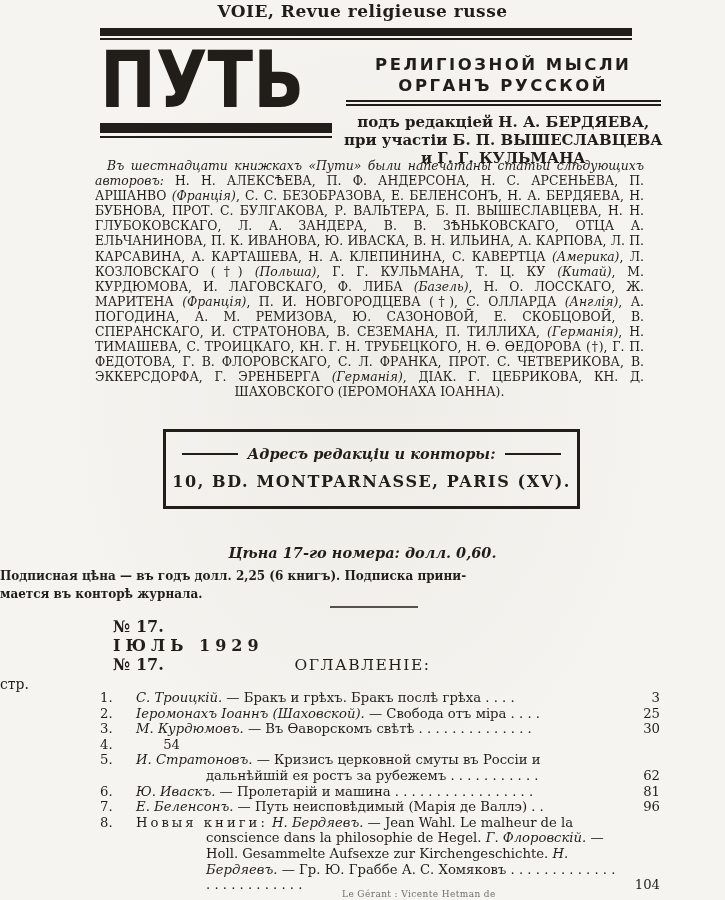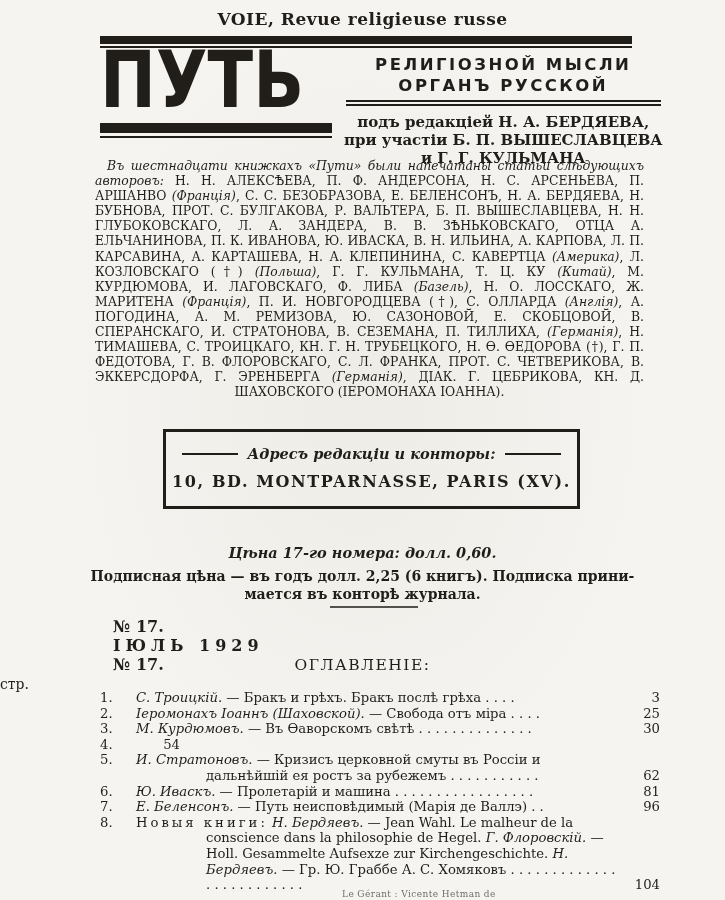--- a/index.html
+++ b/index.html
@@ -4,21 +4,21 @@
 <style>
   html,body{margin:0;padding:0;background:#ffffff;}
   .page{
     position:relative;width:725px;height:900px;overflow:hidden;
     background:#f5f4f0;
     background-image:radial-gradient(ellipse at 50% 45%, rgba(232,230,224,.55) 0%, rgba(245,244,240,0) 60%);
     color:#211e1a;
     font-family:"DejaVu Serif","Liberation Serif",serif;
   }
   
-  .voie{padding-top:9px;text-align:center;font-weight:bold;font-size:17px;letter-spacing:.5px;}
+  .voie{padding-top:1px;text-align:center;font-weight:bold;font-size:17px;letter-spacing:.5px;}
   .top-bar{margin:7px 0 0 100px;width:532px;height:8px;background:#211e1a;}
   .top-bar-thin{margin:2px 0 0 100px;width:532px;height:2px;background:#211e1a;}
   .header-cols{position:absolute;top:52px;left:100px;width:535px;display:flex;}
   .logo-block{width:243px;}
   .logo-text{
     font-family:"DejaVu Sans","Liberation Sans",sans-serif;
     font-weight:bold;font-size:76px;line-height:58px;height:62px;
     transform:scale(.88,1.02);transform-origin:left center;white-space:nowrap;
   }
   .logo-bar{margin-top:9px;width:232px;height:10px;background:#211e1a;}
@@ -34,31 +34,31 @@
   .authors{
     position:absolute;top:158px;left:95px;width:549px;height:266px;margin:0;overflow:hidden;
     text-align:justify;text-align-last:center;text-indent:12px;
     font-size:12.4px;line-height:15.1px;
   }
   .seg-i{font-style:italic;}
   .seg-ls{letter-spacing:3px;}
   
   .addr-box{
     position:absolute;top:429px;left:163px;width:399px;
-    border:3px solid #211e1a;text-align:center;padding:13px 6px 15px;
+    border:3px solid #211e1a;text-align:right;padding:13px 6px 15px;
   }
   .addr-label-row{display:flex;align-items:center;justify-content:center;}
   .dash{display:inline-block;width:58px;height:2px;background:#211e1a;margin:0 10px;}
   .addr-label{font-style:italic;font-weight:bold;font-size:14.5px;white-space:nowrap;}
   .addr-text{margin-top:10px;font-weight:bold;font-size:16px;letter-spacing:1.6px;white-space:nowrap;}
   
   .price-line{position:absolute;top:544px;left:0;width:725px;text-align:center;
     font-style:italic;font-weight:bold;font-size:14.5px;}
-  .subscription{position:absolute;top:567px;left:0;width:725px;text-align:center;
-    font-size:14px;font-weight:bold;line-height:18px;}
+  .subscription{position:absolute;top:567px;left:0;width:725px;
+    font-size:12px;font-weight:bold;line-height:18px;}
   .mid-rule2{position:absolute;top:606px;left:330px;width:88px;height:2px;background:#55524e;}
   
   .issue-row{position:absolute;top:617px;left:113px;width:478px;display:flex;
     justify-content:space-between;align-items:baseline;font-weight:bold;font-size:16px;flex-direction:column;}
   .issue-date{letter-spacing:5px;}
   
   .toc-title{position:absolute;top:656px;left:0;width:725px;text-align:center;
     font-size:15.5px;letter-spacing:1.5px;}
   .toc-pagehdr{position:absolute;top:676px;left:0;width:657px;font-size:14px;}
   .toc{position:absolute;top:690px;left:100px;width:560px;font-size:13.2px;line-height:15.6px;}

